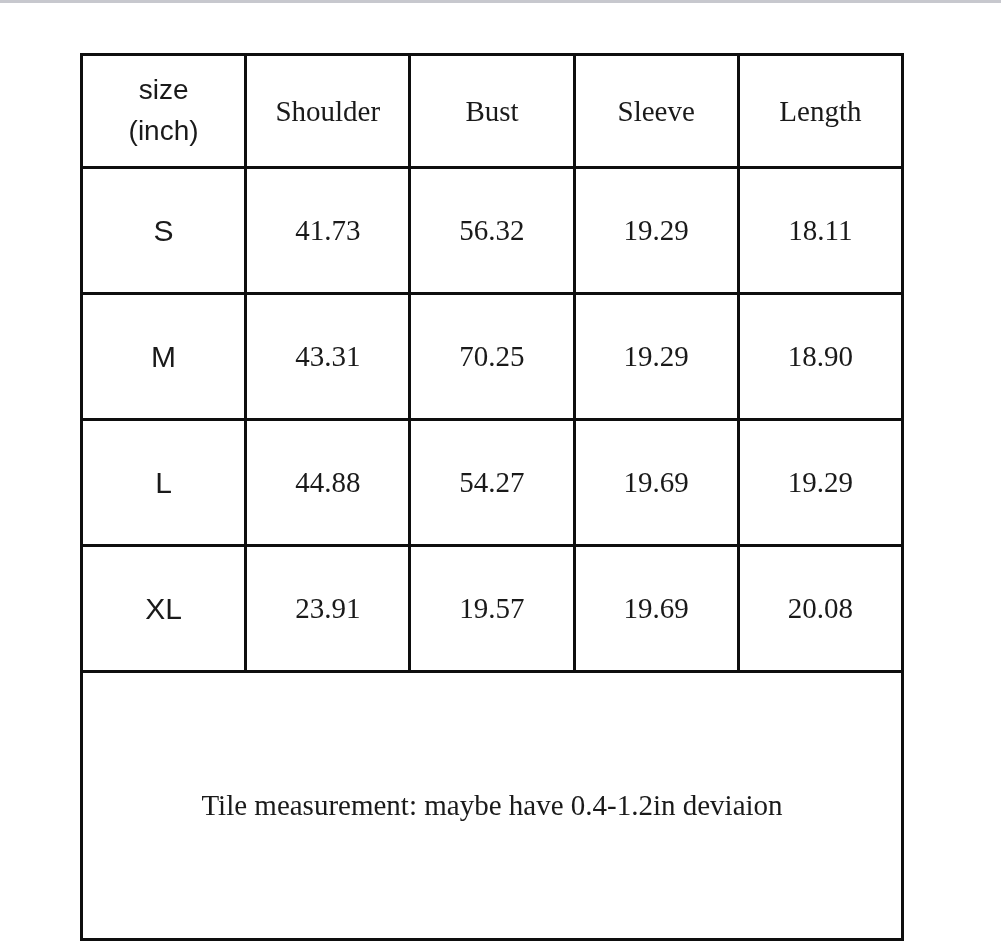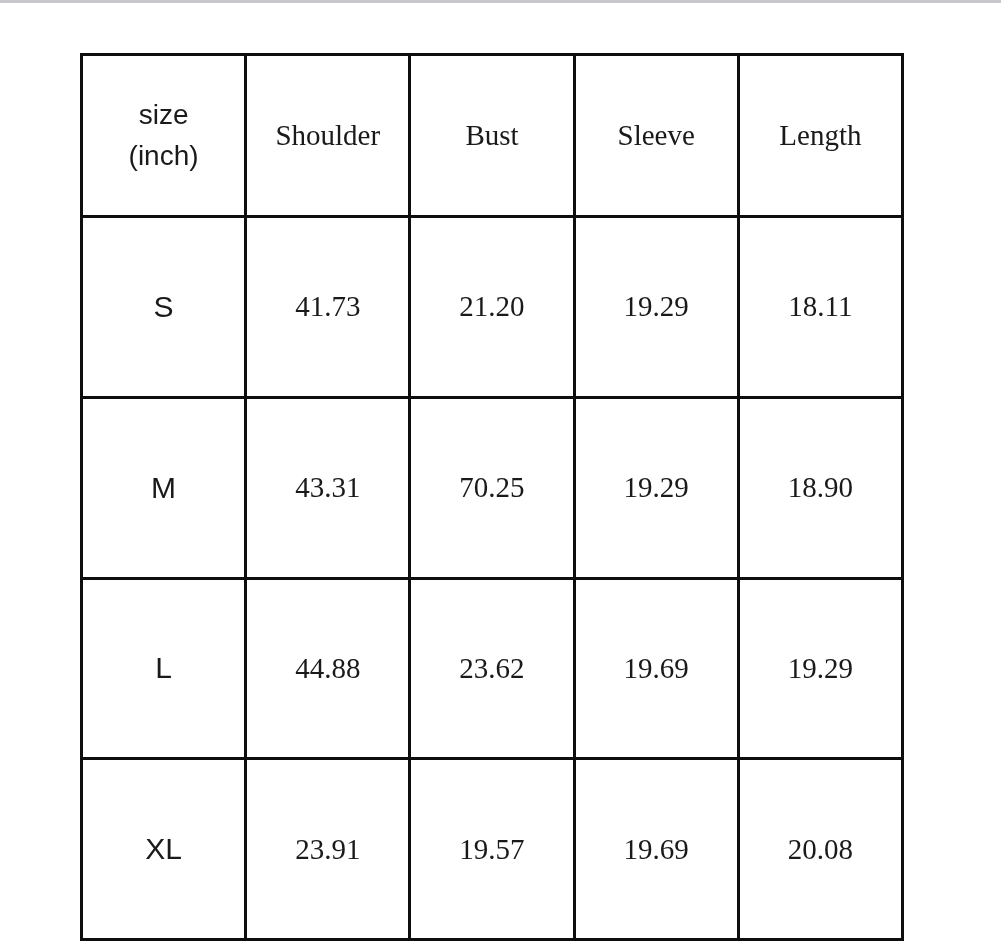--- a/index.html
+++ b/index.html
@@ -85,44 +85,47 @@
     </th>
     <th class="serif-text">Shoulder</th>
     <th class="serif-text">Bust</th>
     <th class="serif-text">Sleeve</th>
     <th class="serif-text">Length</th>
   </tr>
 
   <tr class="data-row">
     <td class="sans-label">S</td>
     <td class="serif-text">41.73</td>
-    <td class="serif-text">21.20</td>
+    <td class="serif-text">56.32</td>
     <td class="serif-text">19.29</td>
     <td class="serif-text">18.11</td>
   </tr>
 
   <tr class="data-row">
     <td class="sans-label">M</td>
     <td class="serif-text">43.31</td>
     <td class="serif-text">70.25</td>
     <td class="serif-text">19.29</td>
     <td class="serif-text">18.90</td>
   </tr>
 
   <tr class="data-row">
     <td class="sans-label">L</td>
     <td class="serif-text">44.88</td>
-    <td class="serif-text">23.62</td>
+    <td class="serif-text">54.27</td>
     <td class="serif-text">19.69</td>
     <td class="serif-text">19.29</td>
   </tr>
 
   <tr class="data-row">
     <td class="sans-label">XL</td>
     <td class="serif-text">23.91</td>
     <td class="serif-text">19.57</td>
     <td class="serif-text">19.69</td>
     <td class="serif-text">20.08</td>
   </tr>
 
 
+  <tr>
+    <td colspan="5" class="footnote-text">Tile measurement: maybe have 0.4-1.2in deviaion</td>
+  </tr>
 </tbody>
   </table>
 
 </body></html>

